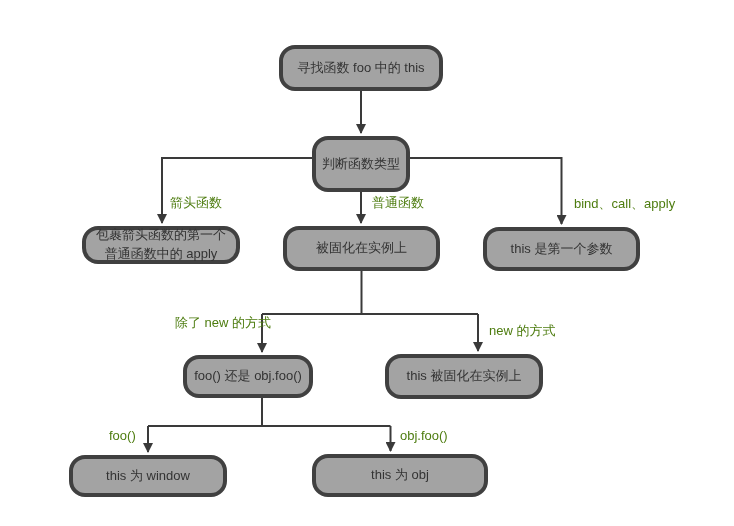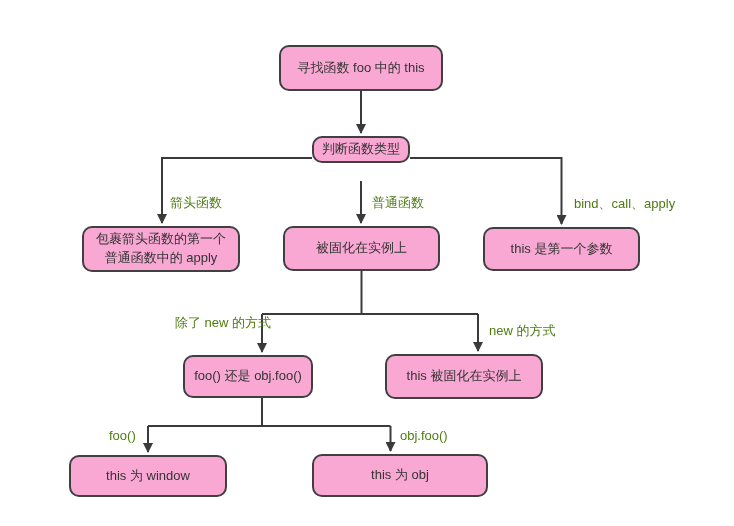--- a/index.html
+++ b/index.html
@@ -19,44 +19,44 @@
   .wires {
     position: absolute;
     left: 0;
     top: 0;
     width: 734px;
     height: 526px;
   }
   .node {
     position: absolute;
     box-sizing: border-box;
-    background: #f9a8d4;
-    border: 2px solid #404040;
-    border-radius: 10px;
+    background: #a3a3a3;
+    border: 4px solid #404040;
+    border-radius: 16px;
     display: flex;
     flex-direction: column;
     align-items: center;
     justify-content: center;
     font-size: 13px;
     line-height: 1.45;
     text-align: center;
     white-space: nowrap;
     color: #333333;
   }
   .edge-label {
     position: absolute;
     font-size: 13px;
     line-height: 1;
     white-space: nowrap;
     color: #4d7c0f;
   }
   
   .n-root          { left: 279px; top: 45px;  width: 164px; height: 46px; }
-  .n-judge         { left: 312px; top: 136px; width: 98px;  height: 27px; }
-  .n-arrow-result  { left: 82px;  top: 226px; width: 158px; height: 46px; }
+  .n-judge         { left: 312px; top: 136px; width: 98px;  height: 56px; }
+  .n-arrow-result  { left: 82px;  top: 226px; width: 158px; height: 38px; }
   .n-how-called    { left: 283px; top: 226px; width: 157px; height: 45px; }
   .n-bind-result   { left: 483px; top: 227px; width: 157px; height: 44px; }
   .n-foo-or-objfoo { left: 183px; top: 355px; width: 130px; height: 43px; }
   .n-new-result    { left: 385px; top: 354px; width: 158px; height: 45px; text-align: right; }
   .n-window-result { left: 69px;  top: 455px; width: 158px; height: 42px; }
   .n-obj-result    { left: 312px; top: 454px; width: 176px; height: 43px; }
   
   .l-arrow-fn        { left: 170px; top: 196px; }
   .l-normal-fn       { left: 372px; top: 196px; }
   .l-bind-call-apply { left: 574px; top: 197px; }

